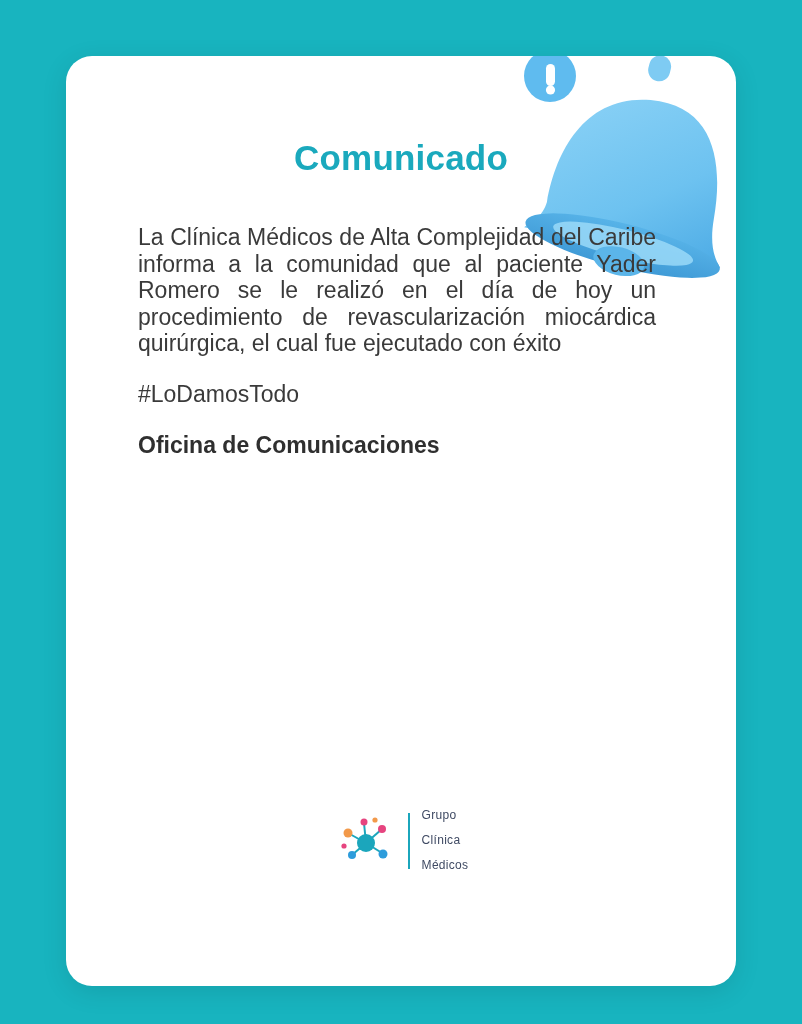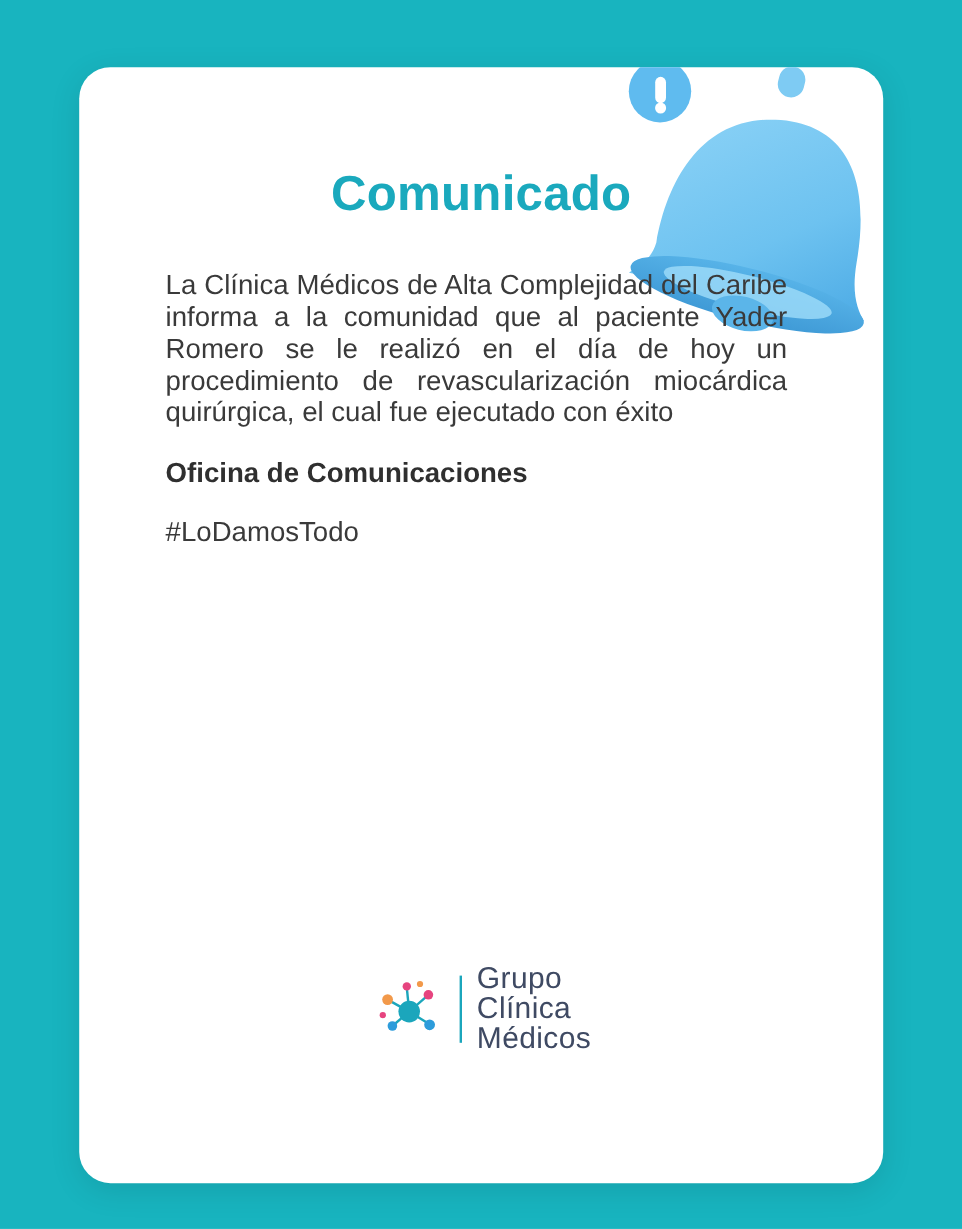--- a/index.html
+++ b/index.html
@@ -39,21 +39,21 @@
     height: 250px;
     pointer-events: none;
   }
   .title {
     position: absolute;
     left: 0;
     right: 0;
     top: 82px;
     text-align: center;
     color: #1aa9bd;
-    font-size: 41px;
+    font-size: 35px;
     font-weight: bold;
     letter-spacing: 0.2px;
   }
   .body-text {
     position: absolute;
     left: 72px;
     top: 168px;
     width: 518px;
     color: #3a3a3a;
     font-size: 23px;
@@ -89,21 +89,21 @@
     margin-right: 10px;
   }
   .logo-divider {
     width: 2px;
     height: 56px;
     background: #1ba6bc;
     margin-right: 12px;
   }
   .logo-text {
     color: #3f4a63;
-    font-size: 25px;
+    font-size: 12px;
     line-height: 25px;
     letter-spacing: 0.3px;
   }
   .logo-text div { white-space: nowrap; }
 </style>
 </head>
 <body>
 
 <div class="poster">
 
@@ -132,22 +132,22 @@
         <circle cx="48" cy="28" r="26" fill="#5fbbef"></circle>
         <rect x="44" y="16" width="9" height="22" rx="4.5" fill="#ffffff"></rect>
         <circle cx="48.5" cy="42" r="4.6" fill="#ffffff"></circle>
       </svg>
     </div>
 
     <div class="title">Comunicado</div>
 
     <div class="body-text">
       <p class="para">La Clínica Médicos de Alta Complejidad del Caribe informa a la comunidad que al paciente Yader Romero se le realizó en el día de hoy un procedimiento de revascularización miocárdica quirúrgica, el cual fue ejecutado con éxito</p>
+      <p class="para left hashtag">#LoDamosTodo</p>
       <p class="para left signature">Oficina de Comunicaciones</p>
-      <p class="para left hashtag">#LoDamosTodo</p>
     </div>
 
     <div class="logo">
       <div class="logo-mark">
         <svg viewBox="0 0 64 64" width="64" height="64" aria-hidden="true">
           <line x1="32" y1="34" x2="14" y2="24" stroke="#1ba6bc" stroke-width="2"></line>
           <line x1="32" y1="34" x2="18" y2="46" stroke="#1ba6bc" stroke-width="2"></line>
           <line x1="32" y1="34" x2="48" y2="20" stroke="#1ba6bc" stroke-width="2"></line>
           <line x1="32" y1="34" x2="48" y2="44" stroke="#1ba6bc" stroke-width="2"></line>
           <line x1="32" y1="34" x2="30" y2="14" stroke="#1ba6bc" stroke-width="2"></line>

